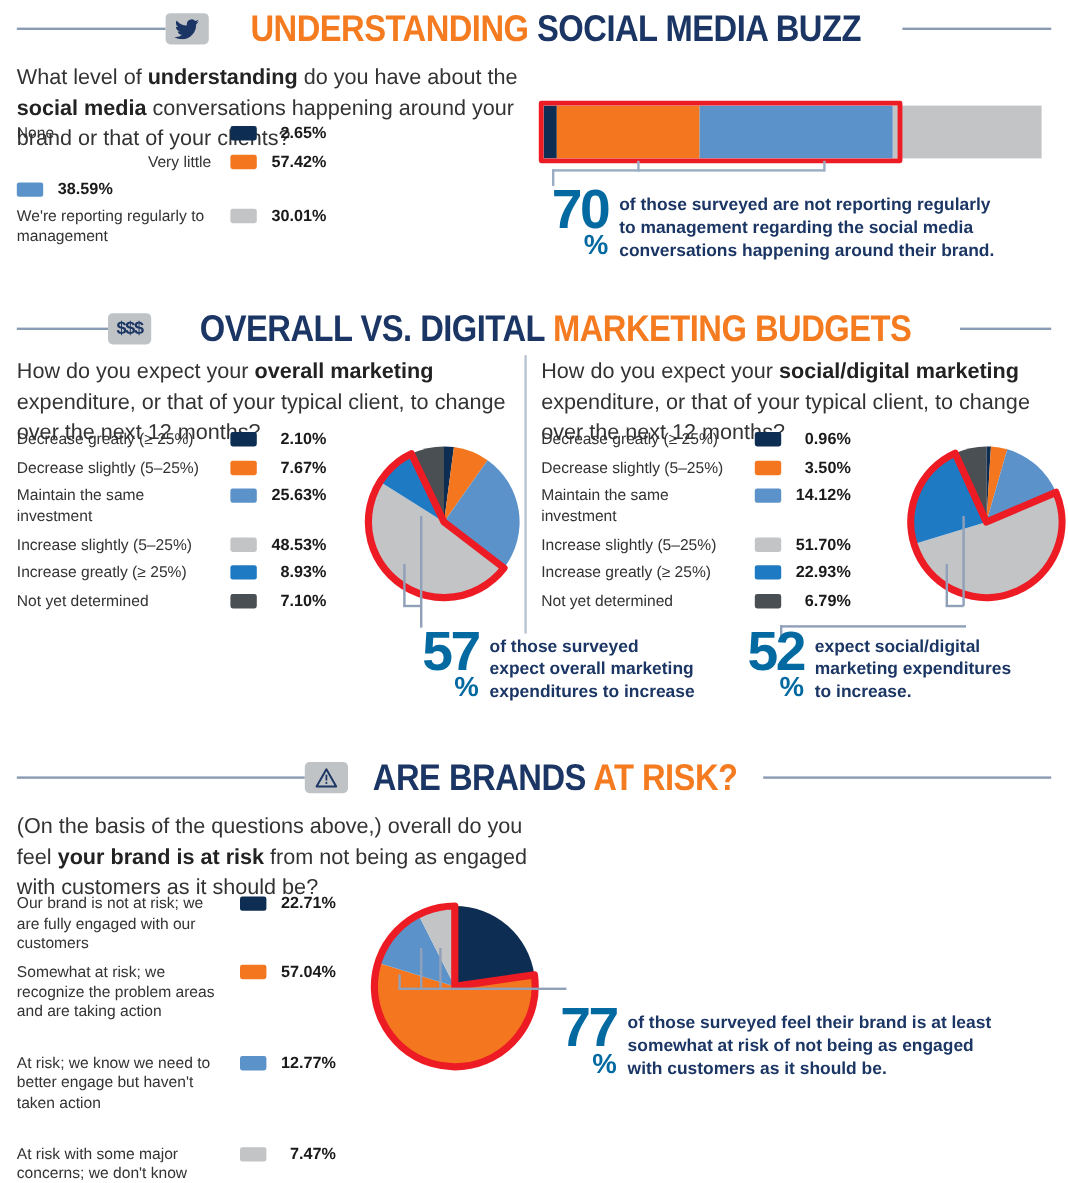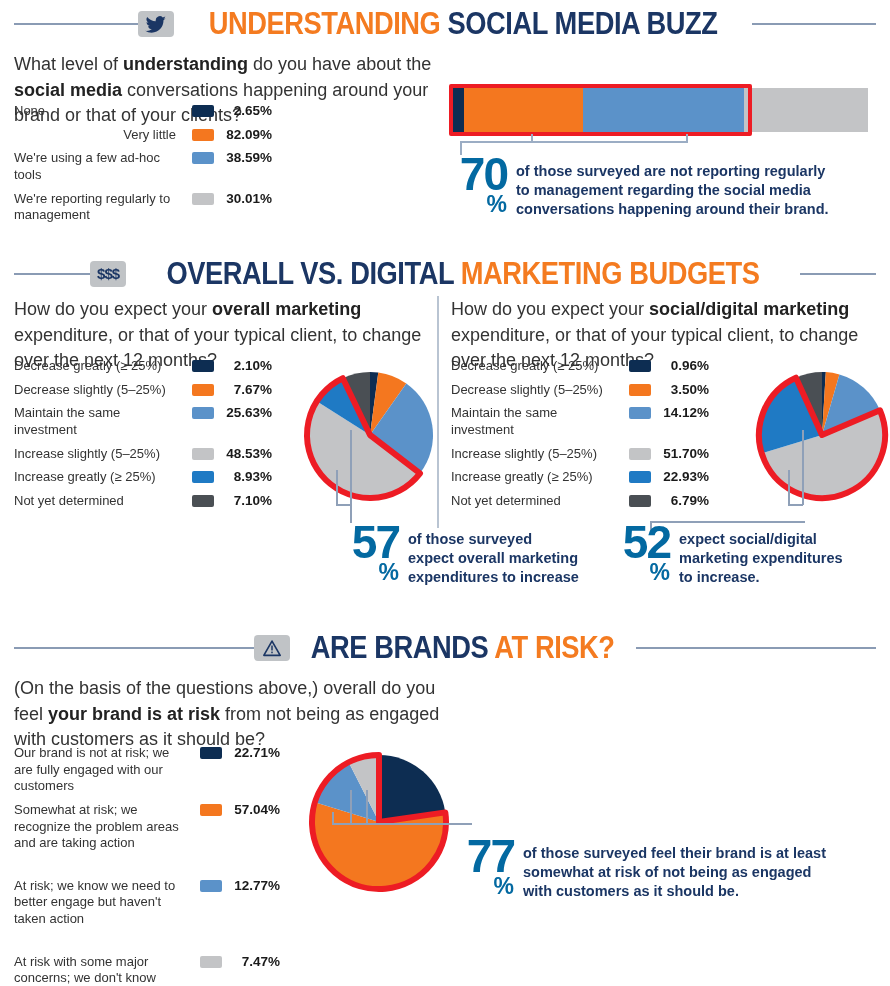--- a/index.html
+++ b/index.html
@@ -111,24 +111,23 @@
 
   <div class="legend" style="position:absolute;left:14px;top:103px;width:300px;">
       <div class="lrow">
         <div class="lbl" style="width: 178px; flex: 0 0 178px;">None</div>
         <div class="sw" style="background: rgb(13, 45, 82);"></div>
         <div class="pct">2.65%</div>
       </div>
       <div class="lrow">
         <div class="lbl" style="width: 178px; flex: 0 0 178px; text-align: right;">Very little</div>
         <div class="sw" style="background: rgb(244, 119, 31);"></div>
-        <div class="pct">82.09%</div>
-      </div>
-      <div class="lrow">
-        <div class="lbl" style="width: 178px; flex: 0 0 178px;">We're using a few ad-hoc tools</div>
+        <div class="pct">57.42%</div>
+      </div>
+      <div class="lrow">
         <div class="sw" style="background: rgb(91, 146, 201);"></div>
         <div class="pct">38.59%</div>
       </div>
       <div class="lrow">
         <div class="lbl" style="width: 178px; flex: 0 0 178px;">We're reporting regularly to management</div>
         <div class="sw" style="background: rgb(195, 196, 198);"></div>
         <div class="pct">30.01%</div>
       </div>
     </div>
 

